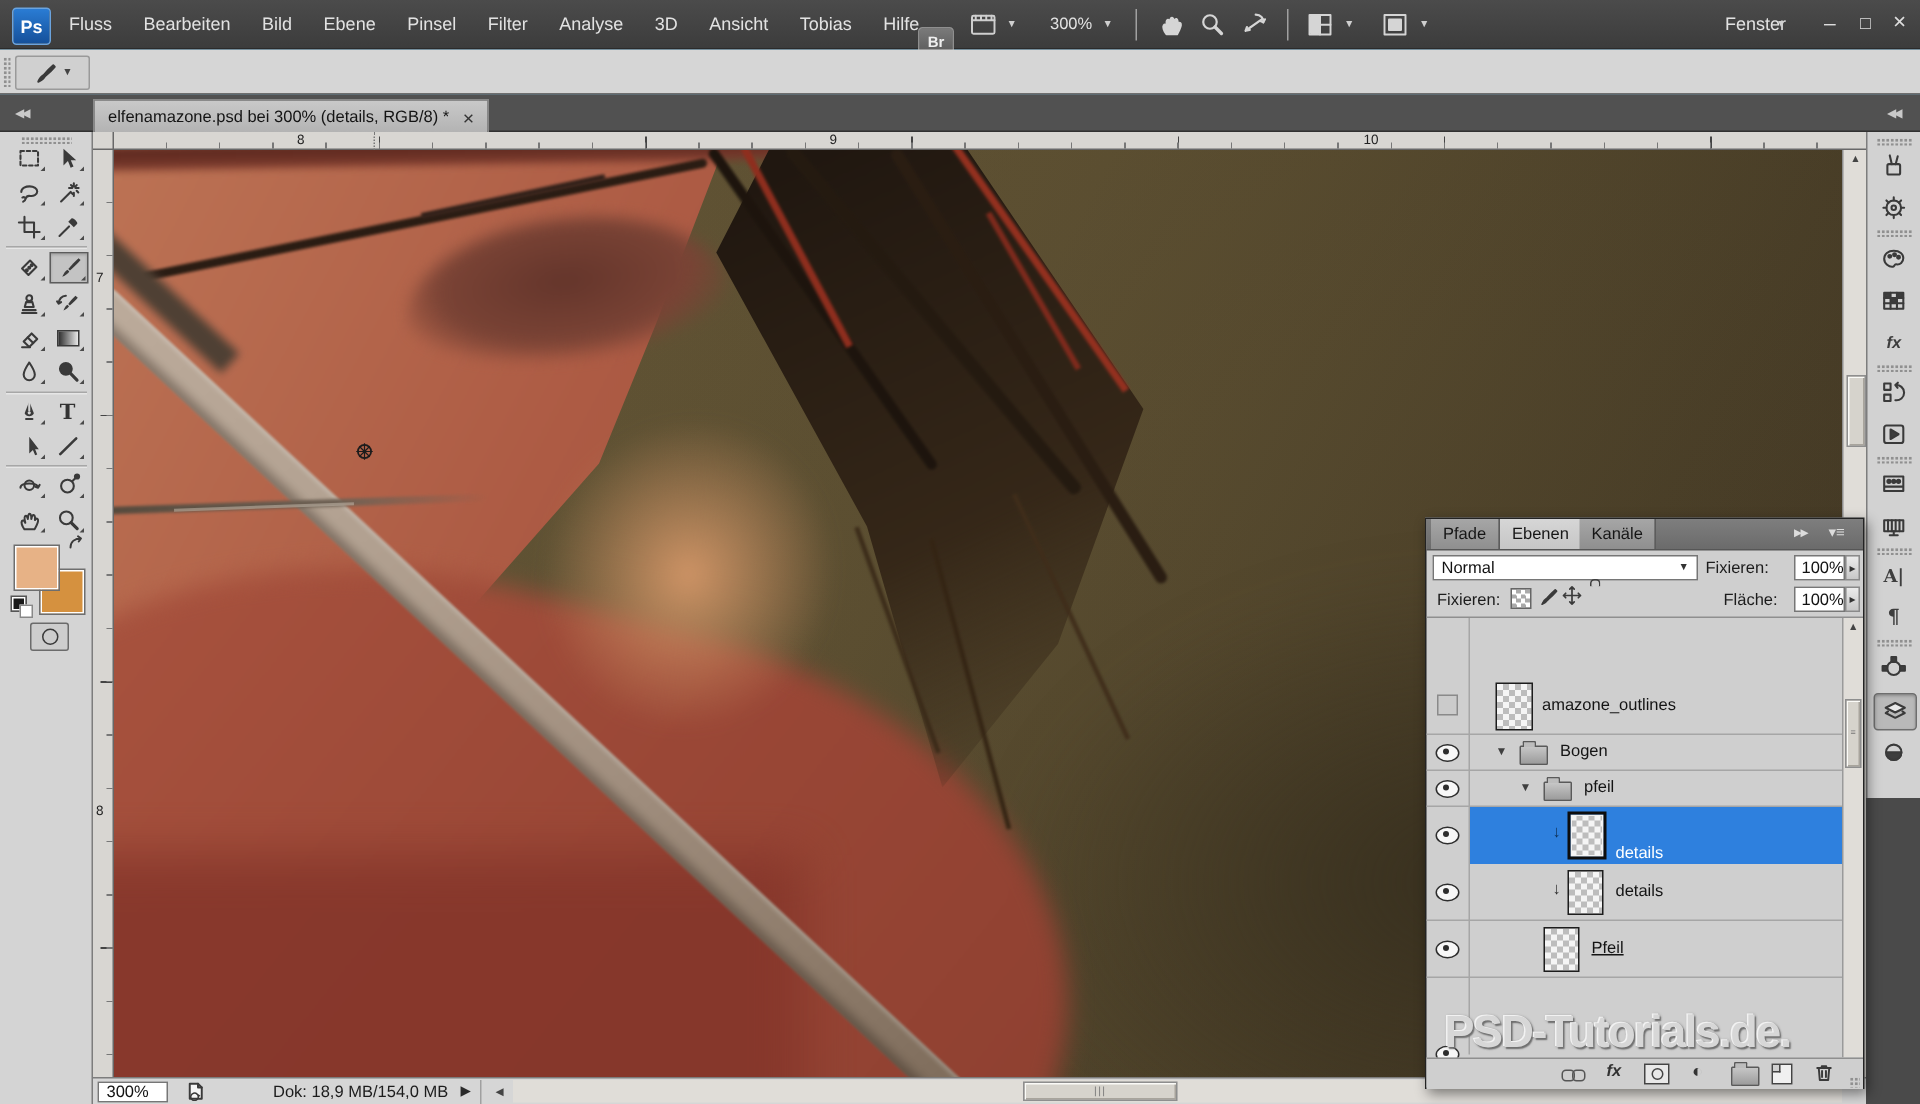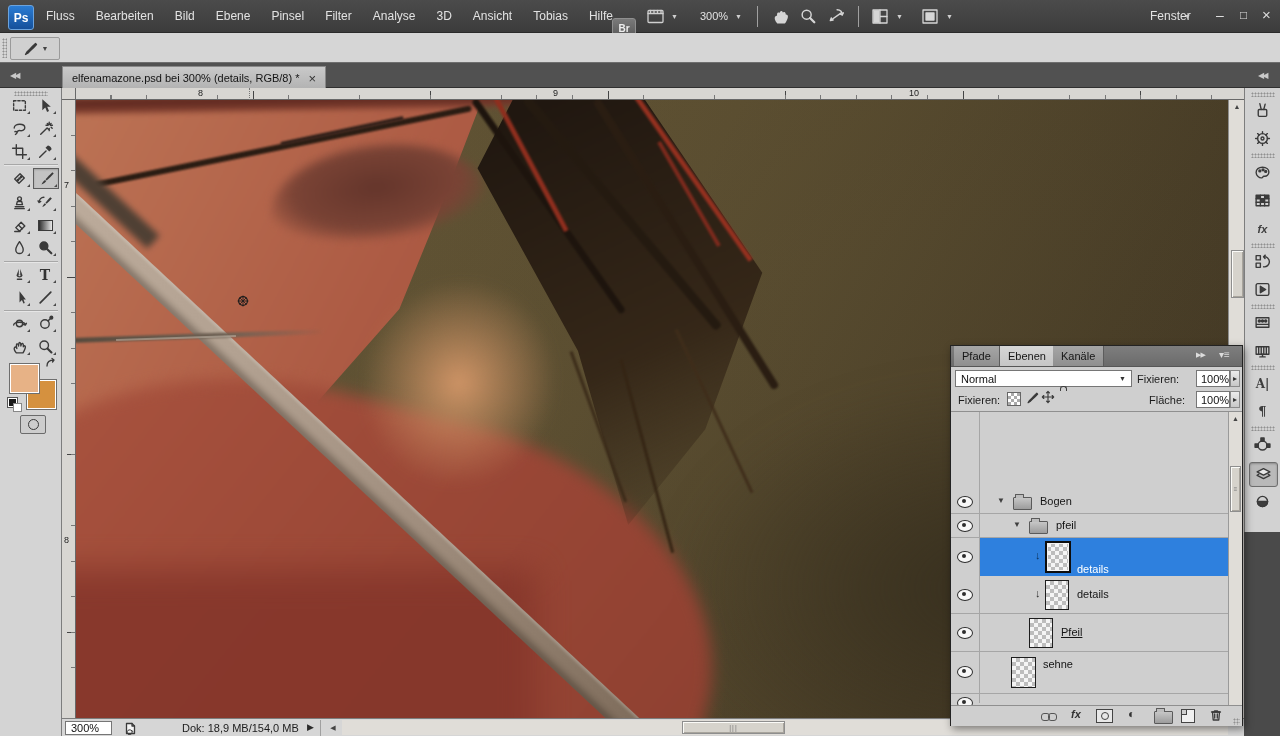--- a/index.html
+++ b/index.html
@@ -539,20 +539,25 @@
     <span class="abs" style="left:90px;top:44px"><svg class="ic" width="14" height="14" viewBox="0 0 16 16">
           <path d="M8 1.5 V14.5 M1.5 8 H14.5 M8 1.5 L6.3 3.2 M8 1.5 L9.7 3.2 M8 14.5 L6.3 12.8 M8 14.5 L9.7 12.8 M1.5 8 L3.2 6.3 M1.5 8 L3.2 9.7 M14.5 8 L12.8 6.3 M14.5 8 L12.8 9.7"></path>
         </svg></span>
     <span class="abs" style="left:108px;top:45px"><span class="padbody"></span></span>
     <span class="abs lbl" style="left:198px;top:48px">Fläche:</span>
     <div class="abs wbox" style="left:245px;top:45px;width:34px;height:17px;padding-left:4px">100%</div>
     <div class="abs spin" style="left:279px;top:45px;width:10px;height:17px">▸</div>
     <div class="abs" style="left:0;top:65px;width:291px;height:1px;background:#8f8f8f"></div>
     <div class="abs" style="left:28px;top:66px;width:1px;height:291px;background:#a6a6a6"></div>
 
+    <div class="lrow" style="top:105px;height:39px">
+      <span class="eyebox" style="position:absolute;left:7px;top:12px;display:inline-block"></span>
+      <div class="thumb" style="position:absolute;left:46px;top:4px;width:25px;height:32px"></div>
+      <span class="lname" style="position:absolute;left:77px;top:13px">amazone_outlines</span>
+    </div>
     <div class="lrow" style="top:144px;height:24px">
       <span class="eye" style="position:absolute;left:6px;top:6px"></span>
       <span class="tri" style="position:absolute;left:46px;top:6px">▼</span>
       <span class="folder" style="position:absolute;left:62px;top:7px"></span>
       <span class="lname" style="position:absolute;left:89px;top:5px">Bogen</span>
     </div>
     <div class="lrow" style="top:168px;height:24px">
       <span class="eye" style="position:absolute;left:6px;top:6px"></span>
       <span class="tri" style="position:absolute;left:62px;top:6px">▼</span>
       <span class="folder" style="position:absolute;left:78px;top:7px"></span>
@@ -568,25 +573,20 @@
     <div class="lrow" style="top:230px;height:38px">
       <span class="eye" style="position:absolute;left:6px;top:13px"></span>
       <span class="clip" style="position:absolute;left:84px;top:11px">↓</span>
       <div class="thumb" style="position:absolute;left:94px;top:4px;width:24px;height:30px"></div>
       <span class="lname" style="position:absolute;left:126px;top:12px">details</span>
     </div>
     <div class="lrow" style="top:268px;height:38px">
       <span class="eye" style="position:absolute;left:6px;top:13px"></span>
       <div class="thumb" style="position:absolute;left:78px;top:4px;width:24px;height:30px"></div>
       <span class="lname" style="position:absolute;left:110px;top:12px;text-decoration:underline">Pfeil</span>
-    </div>
-    <div class="lrow" style="top:306px;height:42px">
-      <span class="eye" style="position:absolute;left:6px;top:14px"></span>
-      <div class="thumb" style="position:absolute;left:60px;top:5px;width:25px;height:31px"></div>
-      <span class="lname" style="position:absolute;left:92px;top:6px">sehne</span>
     </div>
     <div class="lrow" style="top:348px;height:11px;border-bottom:none">
       <span class="eye" style="position:absolute;left:6px;top:3px"></span>
     </div>
 
     <div class="abs sb" style="left:277px;top:66px;width:14px;height:293px;border-left:1px solid #9a9a9a">
       <div class="abs sbarrow" style="left:0;top:0;width:13px;height:12px">▲</div>
       <div class="abs sbthumb" style="left:1px;top:54px;width:11px;height:46px;display:flex;align-items:center;justify-content:center;font-size:6px;color:#777">≡</div>
     </div>
 
@@ -602,14 +602,15 @@
           <span style="position:absolute;left:0;top:0;width:4px;height:4px;border-right:1px solid #444;border-bottom:1px solid #444;background:#cfcfcf"></span>
         </span>
       <span style="position:absolute;left:258px;top:2px"><svg class="ic" width="14" height="14" viewBox="0 0 14 14">
             <path d="M3.5 4 H10.5 L9.8 12 H4.2 Z"></path>
             <path d="M2.5 4 H11.5 M5.5 4 V2.8 H8.5 V4 M5.7 6 V10 M8.3 6 V10"></path>
           </svg></span>
       <span class="abs grip" style="left:282px;top:12px;width:7px;height:7px"></span>
     </div>
   </div>
 
+  <div class="abs" id="watermark">PSD-Tutorials.de.</div>
 
 </div>
 
 </body></html>

